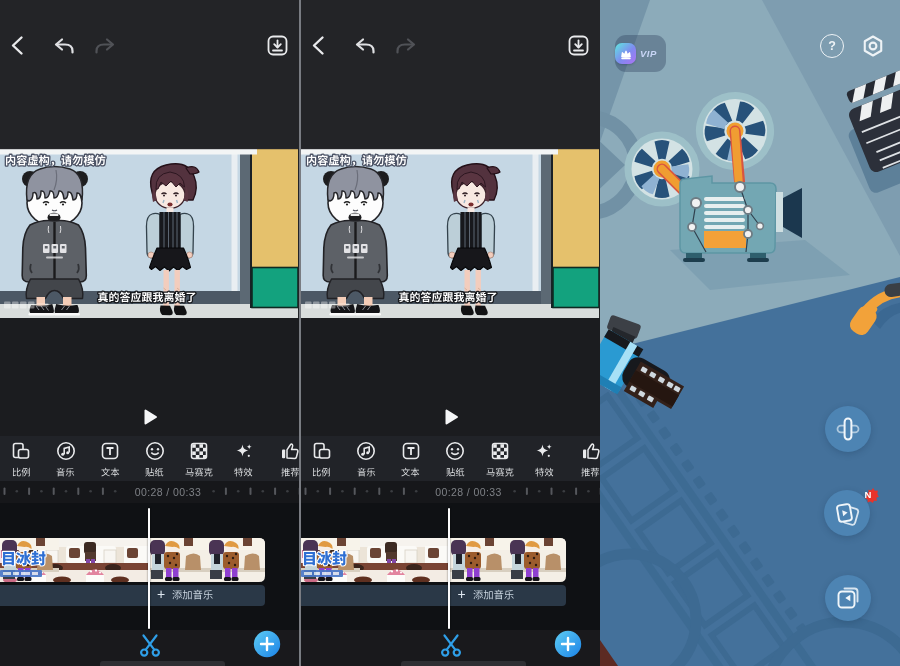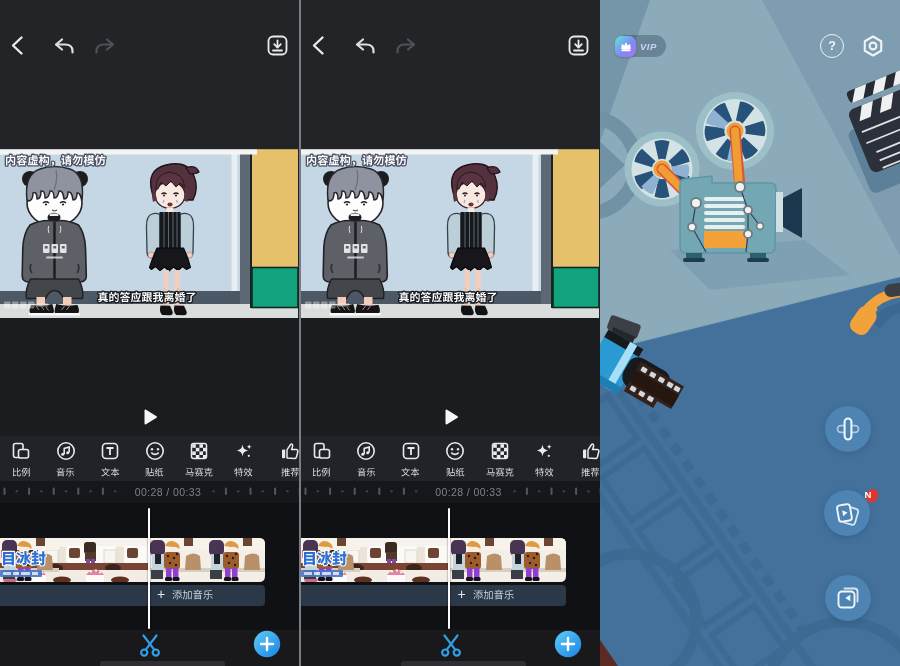--- a/index.html
+++ b/index.html
@@ -36,21 +36,21 @@
 .musicbar .plus{position:absolute;left:157px;top:1px;color:#dfe8f0;font-size:14px;font-weight:400}
 .musicbar .cjk{position:absolute;left:172px;top:4px}
 .playhead{position:absolute;left:147.6px;top:5px;width:2.2px;height:121px;background:#fbfbfc;border-radius:1px;box-shadow:0 0 2px rgba(0,0,0,.6)}
 .bottombar{position:absolute;left:0;top:630px;width:299px;height:36px;background:#19191c}
 .homepill{position:absolute;left:100px;top:30.5px;width:125px;height:6px;background:#2f2f33;border-radius:3px 3px 0 0}
 .scissors{position:absolute;left:136px;top:1px}
 .fab-add{position:absolute;left:253px;top:0}
 
 .home{position:absolute;left:600px;top:0;width:300px;height:666px;overflow:hidden;background:#7e9db0}
 .home>svg.ill{position:absolute;left:0;top:0}
-.vip{position:absolute;left:15px;top:35px;height:22px;display:flex;align-items:center;background:rgba(38,56,84,.34);border-radius:11px;padding:0 9px 0 0}
+.vip{position:absolute;left:15px;top:35px;height:37px;display:flex;align-items:center;background:rgba(38,56,84,.34);border-radius:11px;padding:0 9px 0 0}
 .vip .tile{width:21px;height:21px;border-radius:7px;background:linear-gradient(135deg,#5fe8df 0%,#7f8af0 55%,#ae72f4 100%);display:flex;align-items:center;justify-content:center;margin-right:4px;box-shadow:0 1px 2px rgba(20,40,70,.25)}
 .vip .viptext{font-size:9.5px;font-weight:bold;font-style:italic;color:#c9d6f6;letter-spacing:.5px}
 .iconbtn{position:absolute;width:24px;height:24px;display:flex;align-items:center;justify-content:center}
 .help{left:220px;top:34px;border:1.8px solid #eef3f6;border-radius:50%;color:#eef3f6;font-size:12.5px;font-weight:bold}
 .gearbtn{left:261px;top:34px}
 .fab{position:absolute;width:46px;height:46px;border-radius:50%;background:#4d84b3;display:flex;align-items:center;justify-content:center;box-shadow:0 2px 6px rgba(25,50,80,.25)}
 .fab1{left:225px;top:406px}
 .fab2{left:224px;top:490px}
 .fab3{left:225px;top:575px}
 .nbadge{position:absolute;left:257px;top:483px;width:22px;height:22px}

